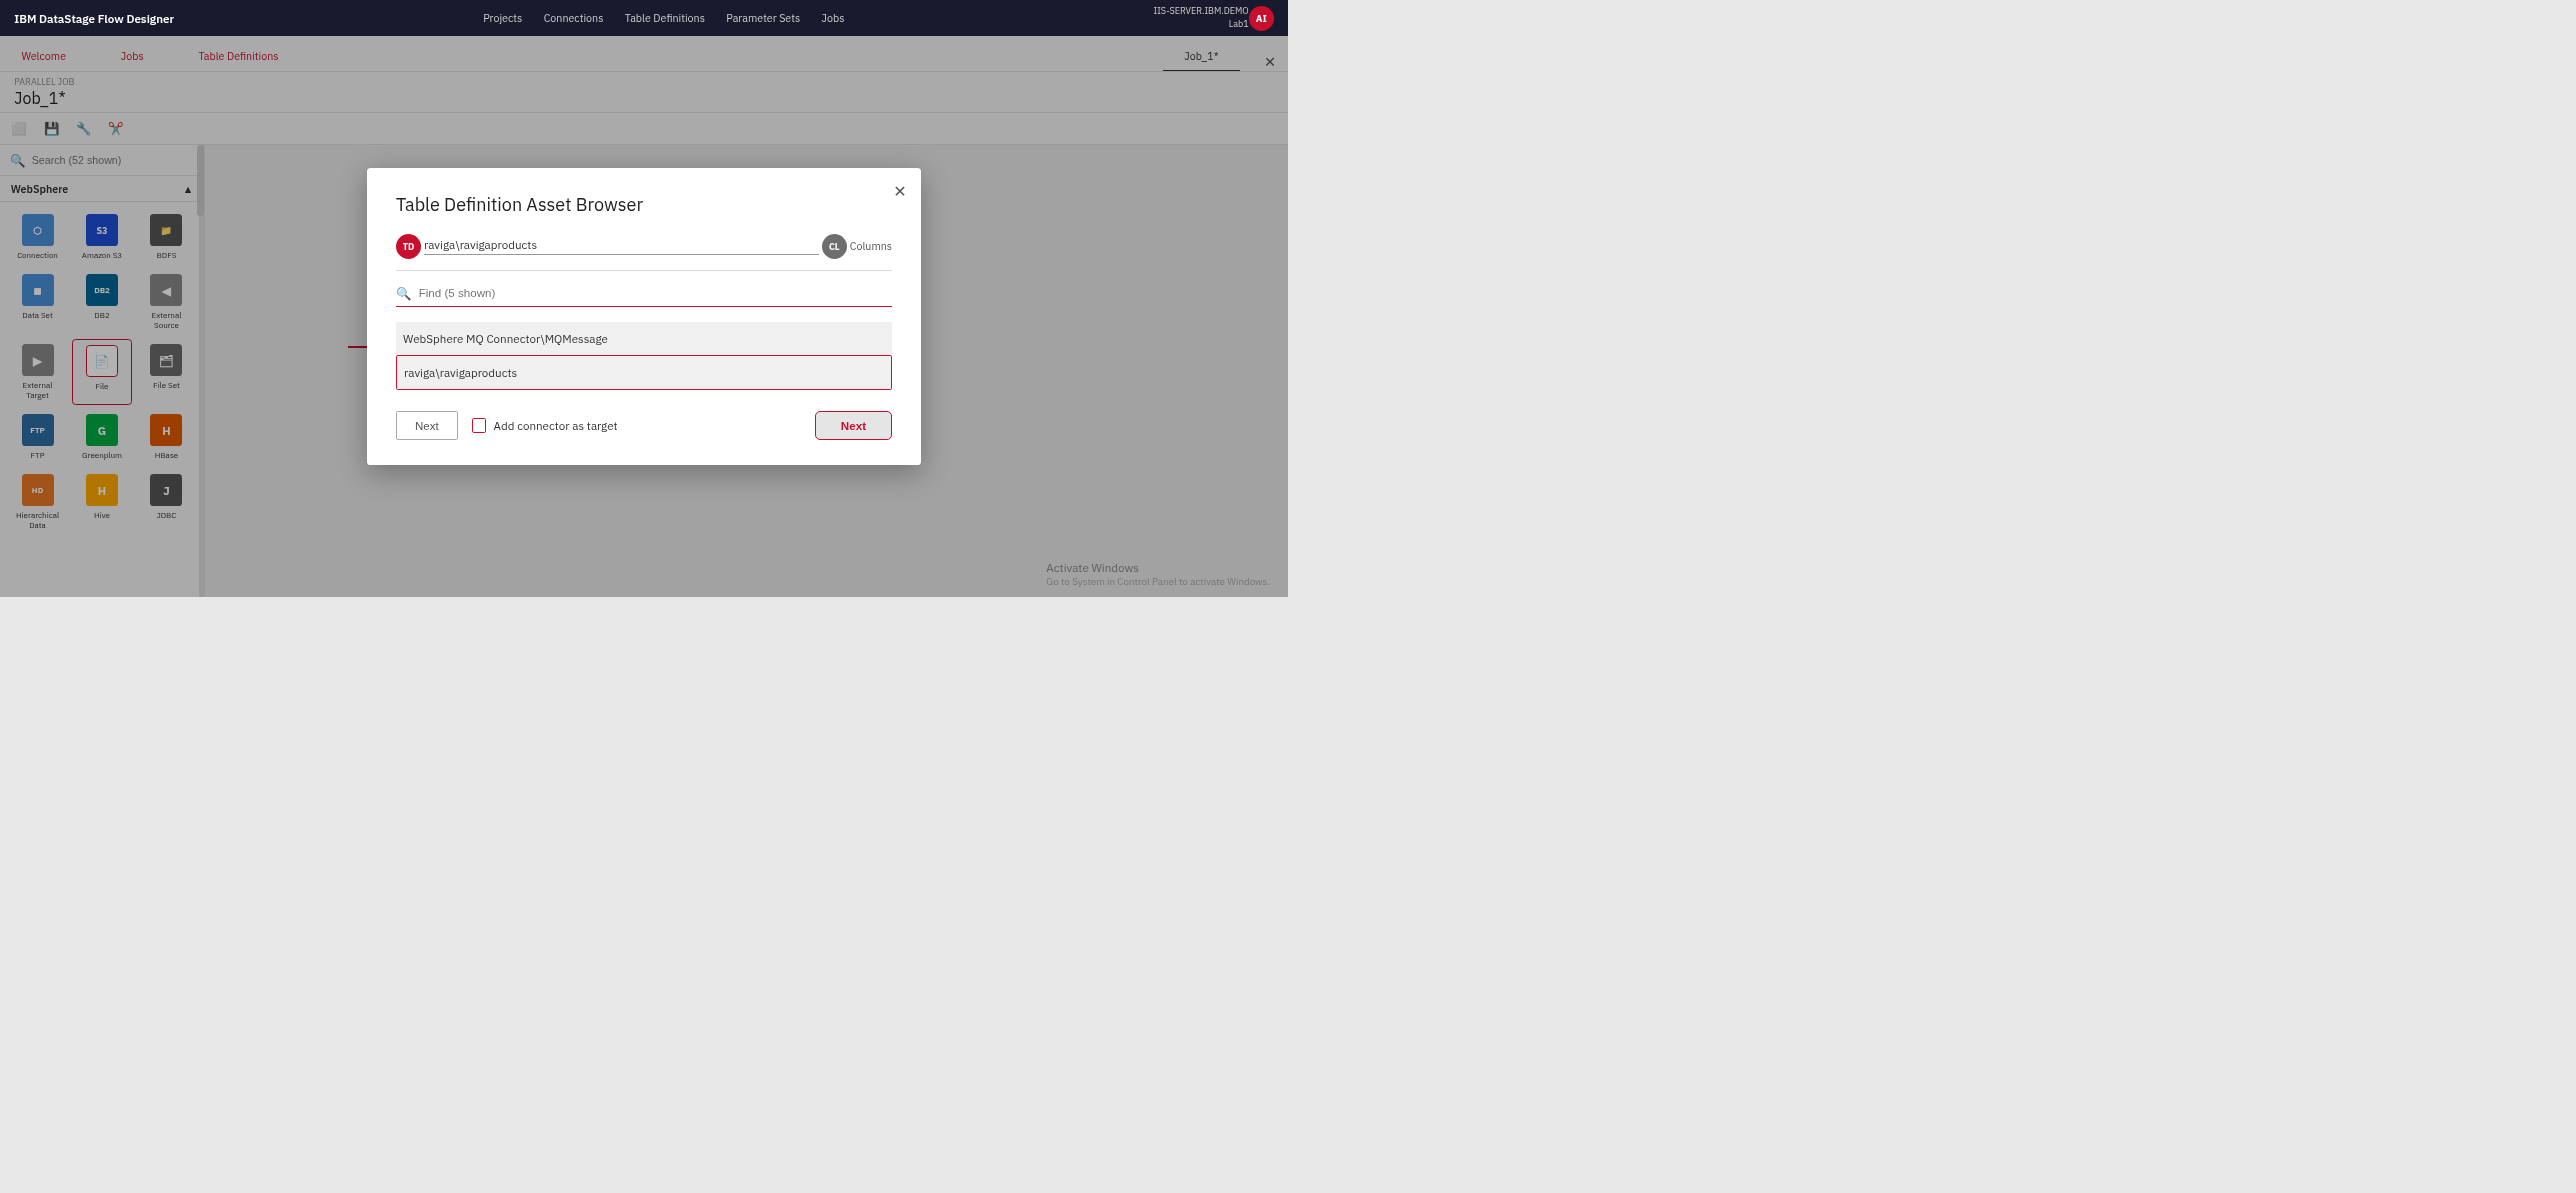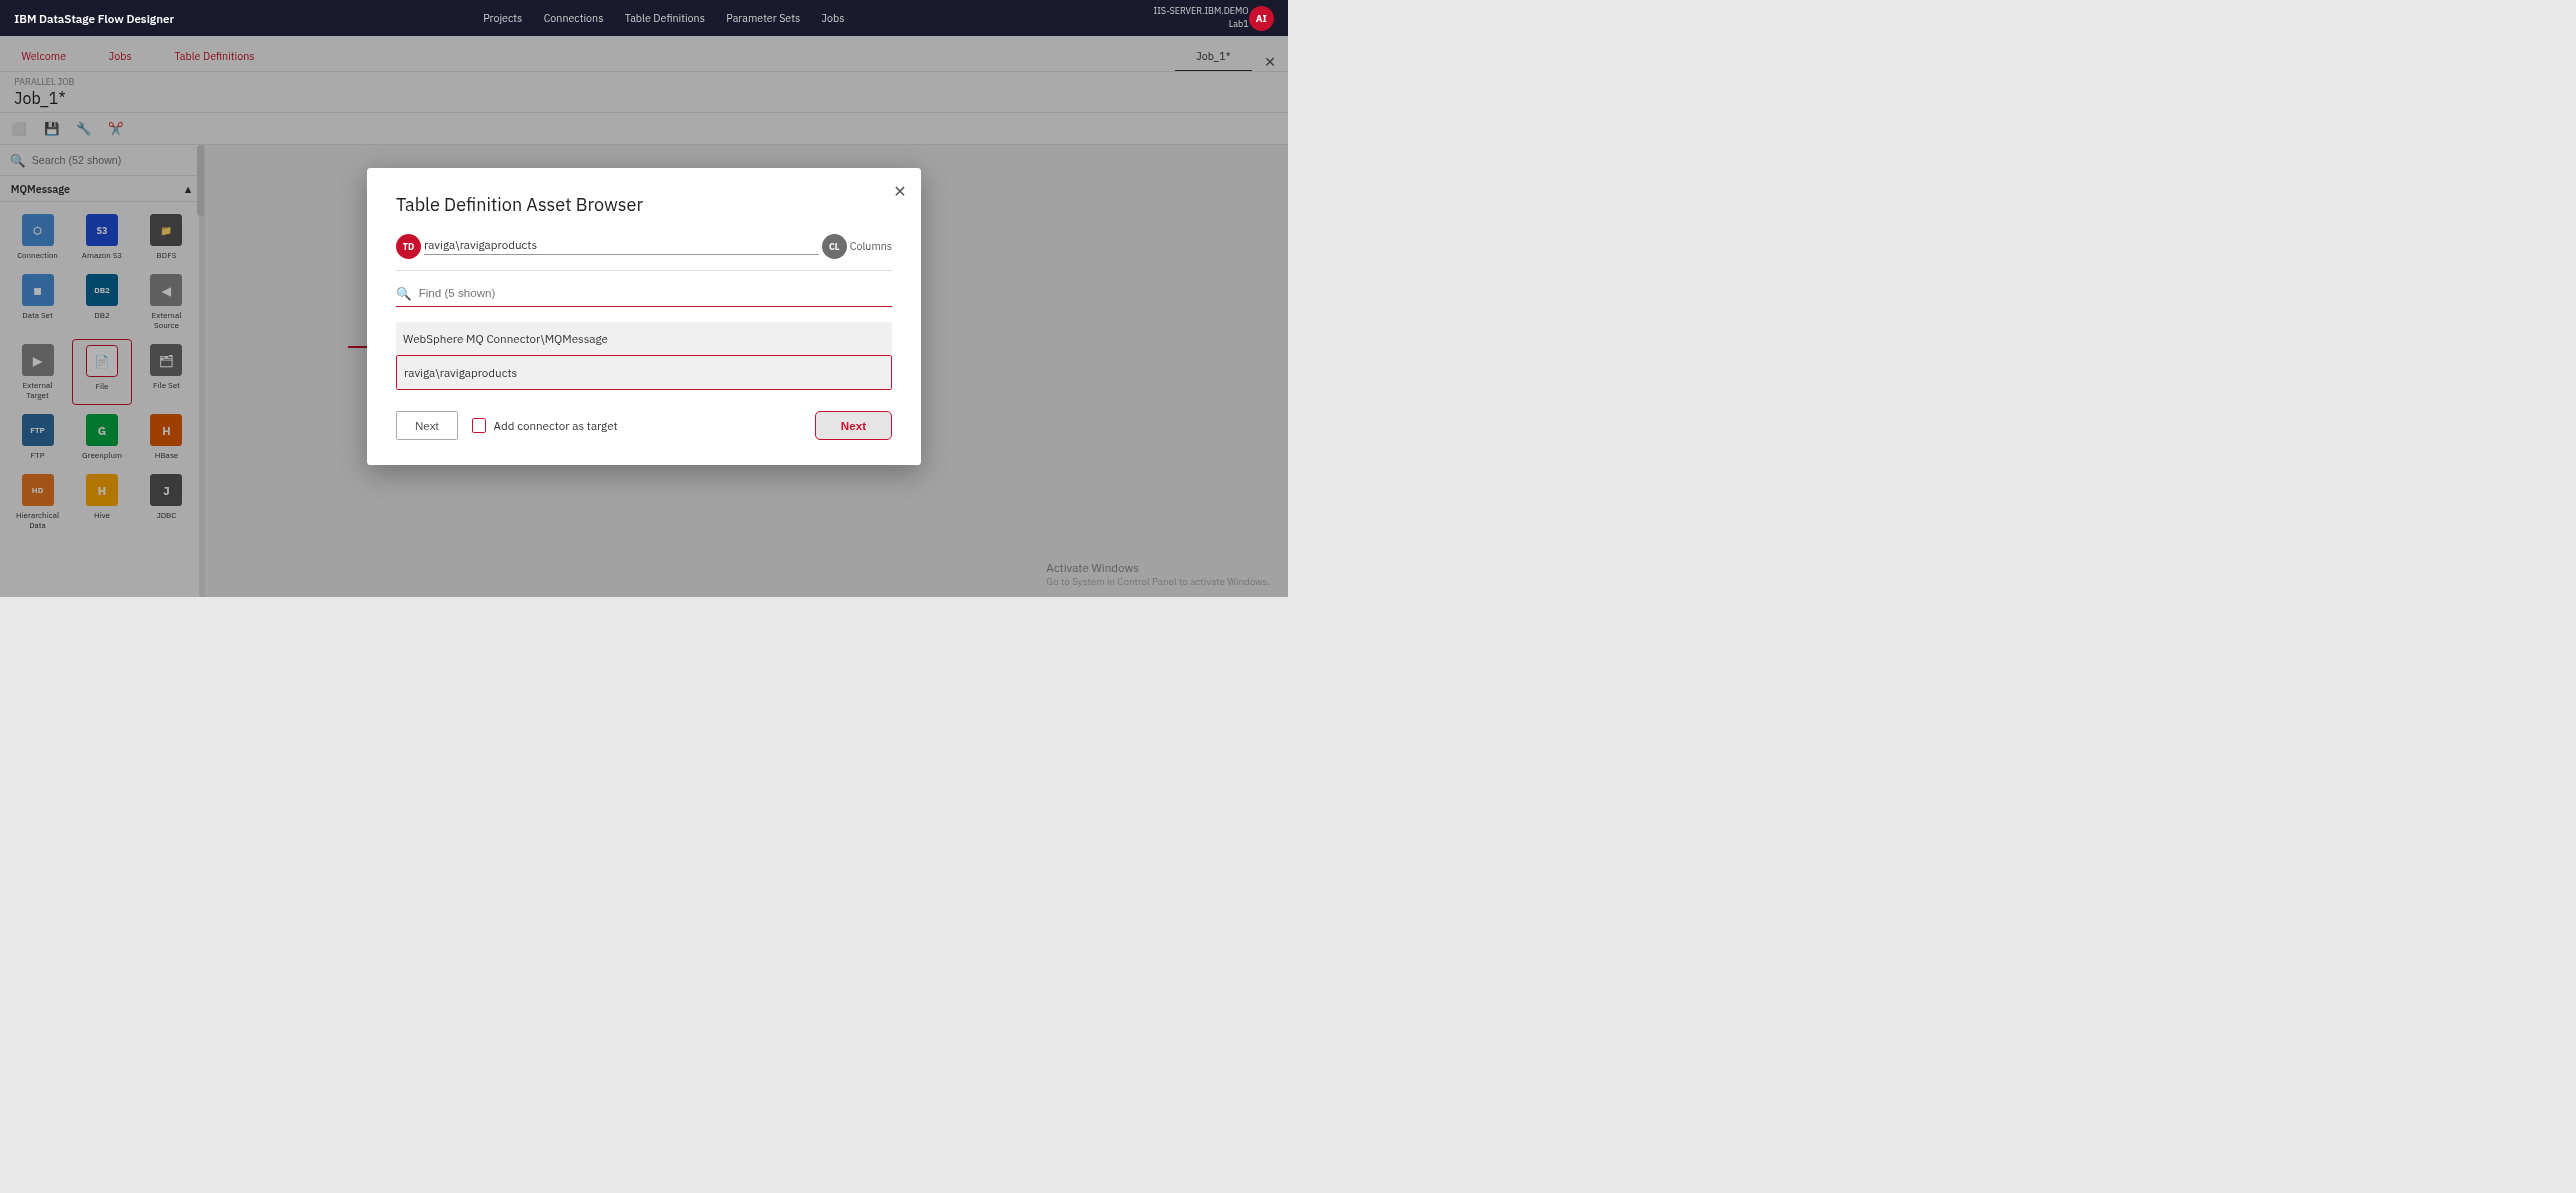--- a/index.html
+++ b/index.html
@@ -28,20 +28,21 @@
 
     
     .tab-bar {
       background: #f4f4f4;
       height: 36px;
       display: flex;
       align-items: flex-end;
       border-bottom: 0.9px solid #ddd;
       position: relative;
       z-index: 9;
+      gap: 12px;
     }
     .tab {
       padding: 7.1px 21.4px;
       font-size: 10.7px;
       color: #c8102e;
       cursor: pointer;
       border-bottom: 1.8px solid transparent;
     }
 
     
@@ -389,21 +390,21 @@
     <div style="position:absolute;right:0;top:0;width:5.4px;height:100%;background:#ddd;">
       <div class="sidebar-scroll-handle"></div>
     </div>
 
     <div class="sidebar-search">
       <span style="color:#c8102e;font-size:12.5px;">🔍</span>
       <input type="text" placeholder="Search (52 shown)" style="">
     </div>
 
     <div class="section-header">
-      <span>MQMessage</span>
+      <span>WebSphere</span>
       <span style="cursor:pointer;">▲</span>
     </div>
 
     <div class="connectors-grid">
 
       <div class="connector-item">
         <div class="icon-box icon-connection" style="background:#4a90d9;color:#fff;font-size:9.8px;">⬡</div>
         <span>Connection</span>
       </div>
 

